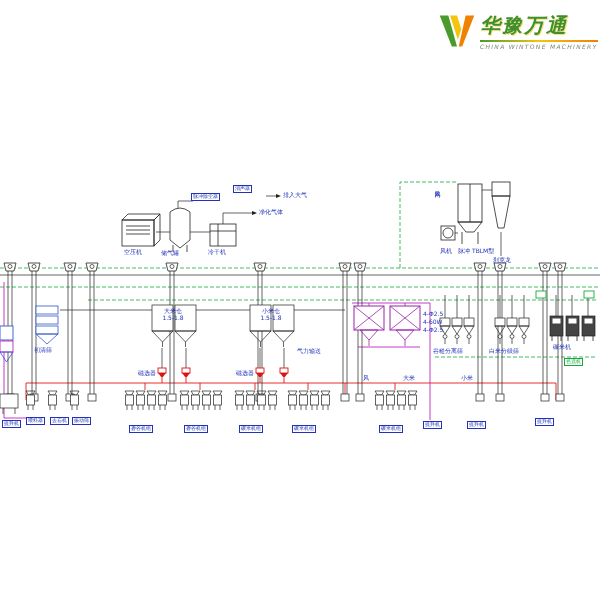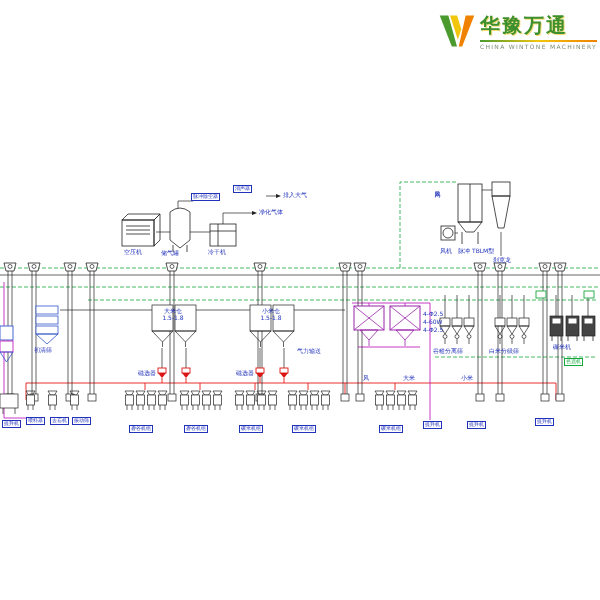--- a/index.html
+++ b/index.html
@@ -3,21 +3,21 @@
 <meta charset="utf-8">
 <style>
   html,body{margin:0;padding:0;background:#fff;font-family:"DejaVu Sans",sans-serif;}
   .stage{position:relative;width:600px;height:600px;background:#fff;overflow:hidden;}
   .diagram{position:absolute;left:0;top:0;}
   .lbl{position:absolute;font-size:6px;line-height:1.1;color:#2233bb;white-space:nowrap;}
   .boxed{border:1px solid #2233bb;background:#fff;padding:0 1px;font-size:5px;}
   .gboxed{border:1px solid #18a93c;color:#18a93c;background:#fff;padding:0 1px;font-size:5px;}
   .vert{writing-mode:vertical-rl;letter-spacing:1px;}
   .ctr{width:44px;text-align:center;}
-  .logo{position:absolute;left:438px;top:12px;display:flex;align-items:center;gap:4px;}
+  .logo{position:absolute;left:438px;top:12px;display:flex;align-items:center;gap:4px;font-style:italic;}
   .logo-cn{font-size:20px;font-weight:bold;color:#3e8f2d;letter-spacing:2px;
            text-shadow:1px 1px 0 rgba(242,197,14,.55);}
   .logo-bar{height:2px;background:linear-gradient(90deg,#4a9a2e,#f2c50e,#ef8200);margin:1px 0;}
   .logo-en{font-size:6px;letter-spacing:1.3px;color:#7a8a6f;}
 </style>
 </head>
 <body>
 
 <div class="stage">
 

